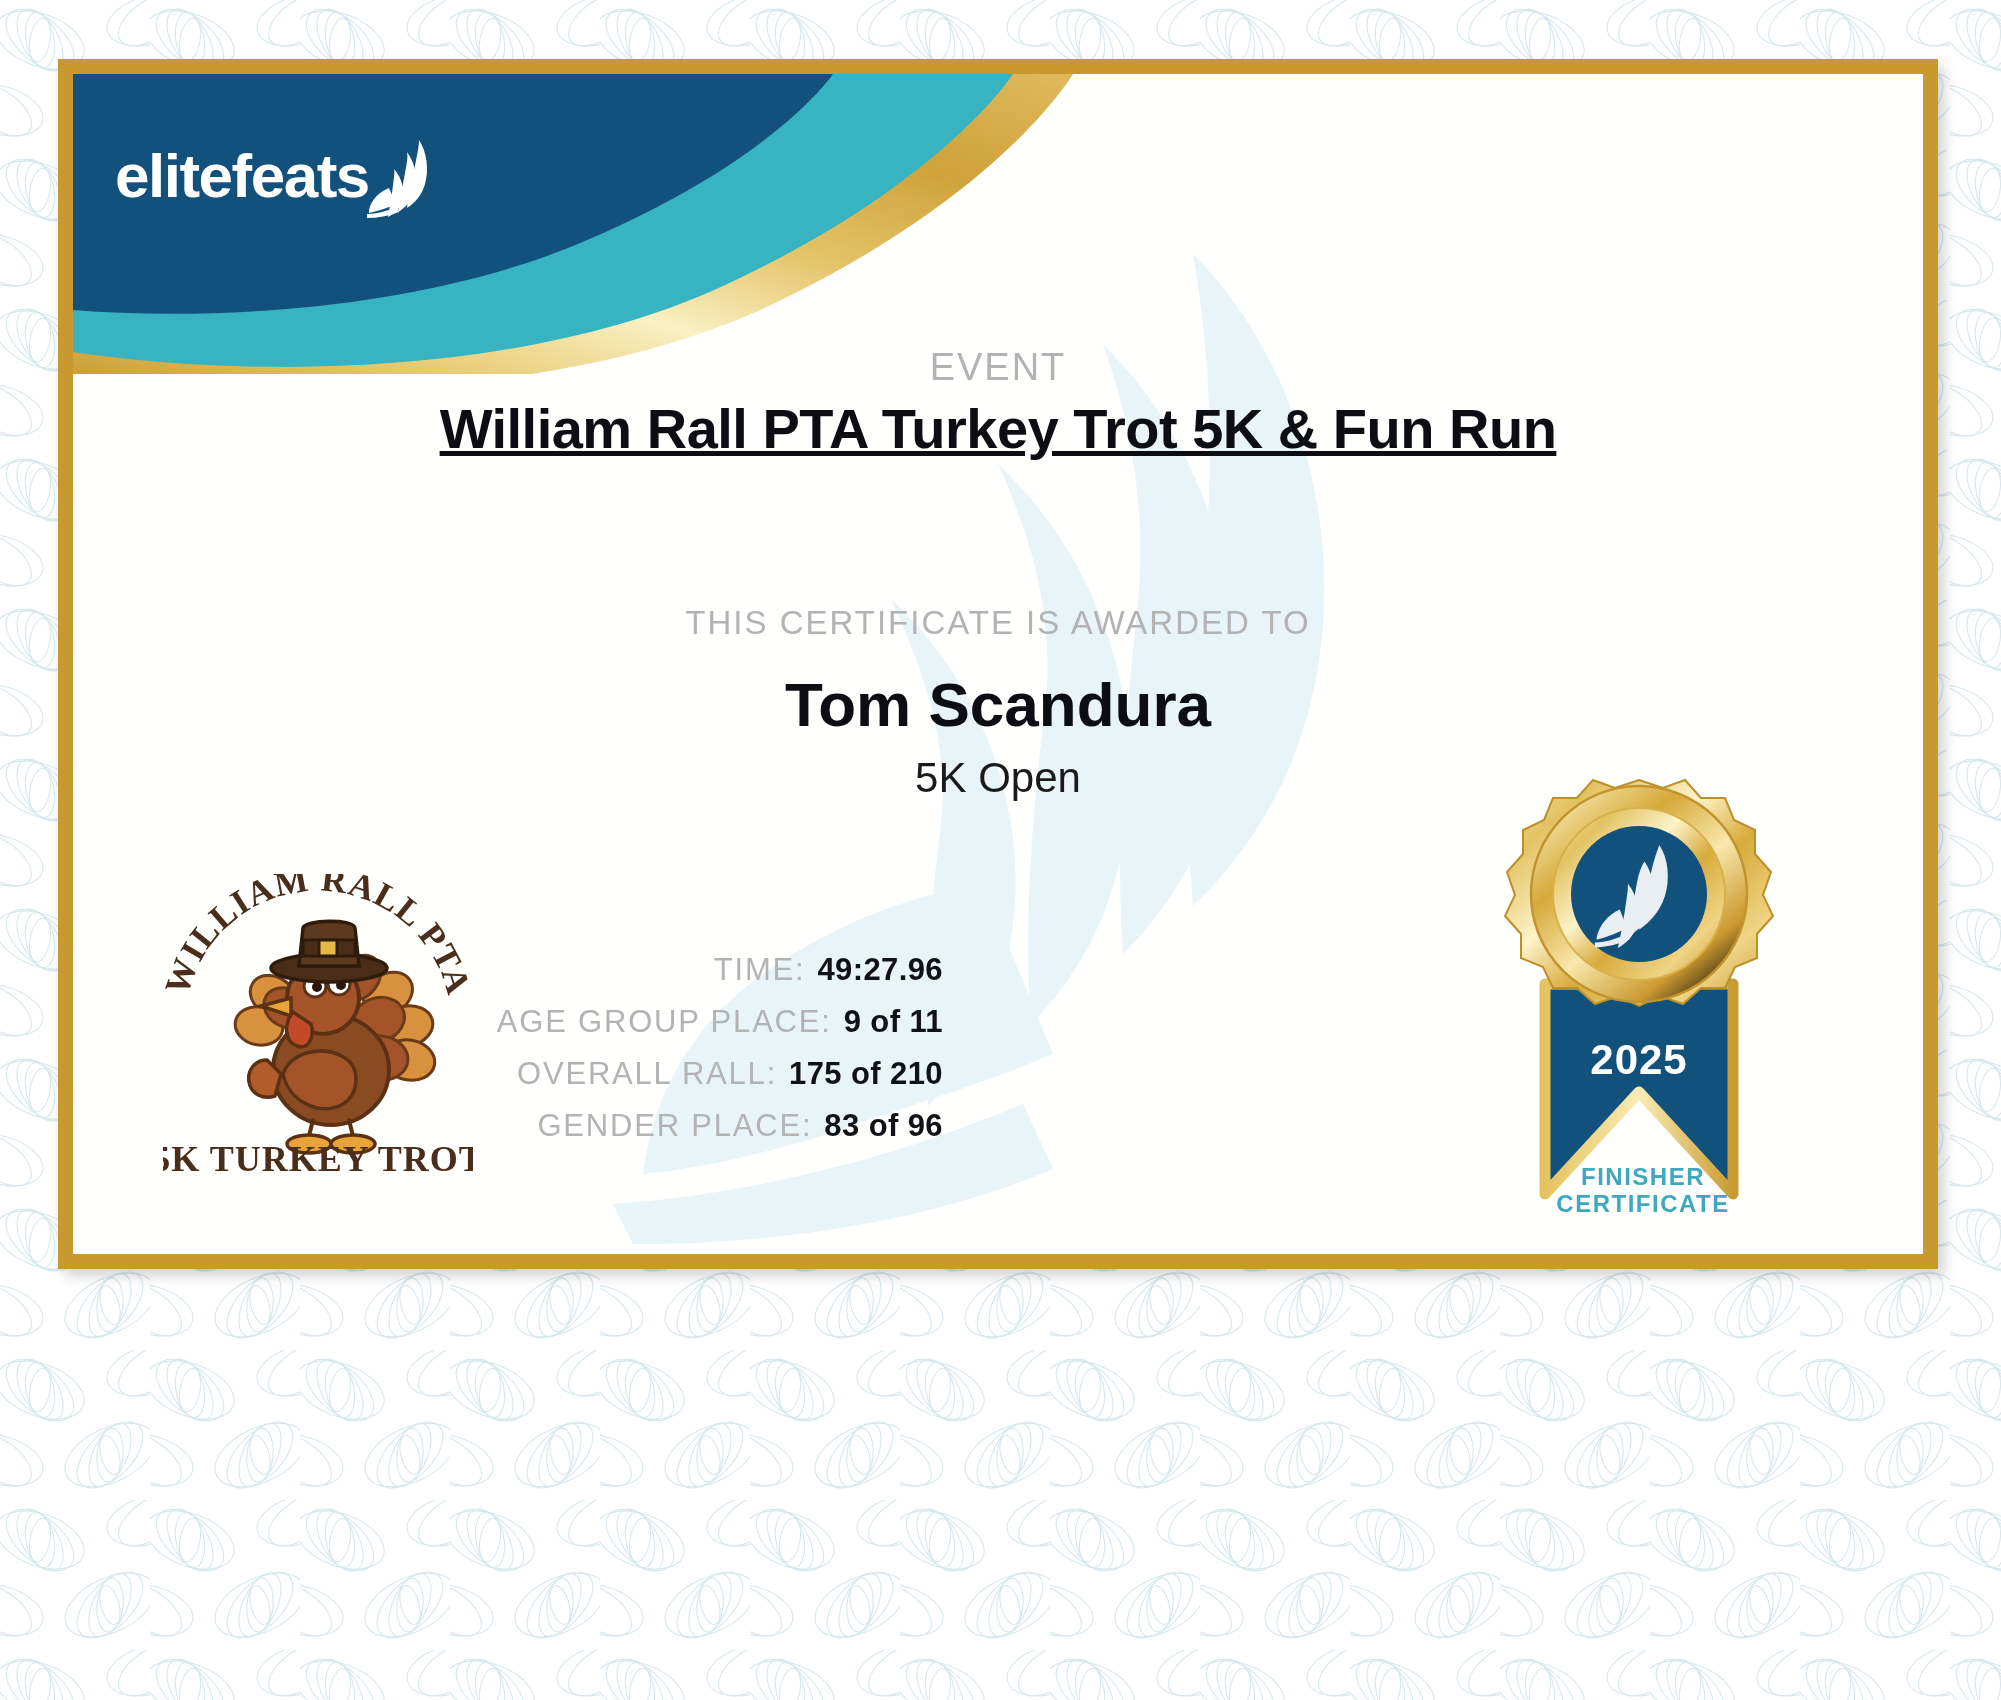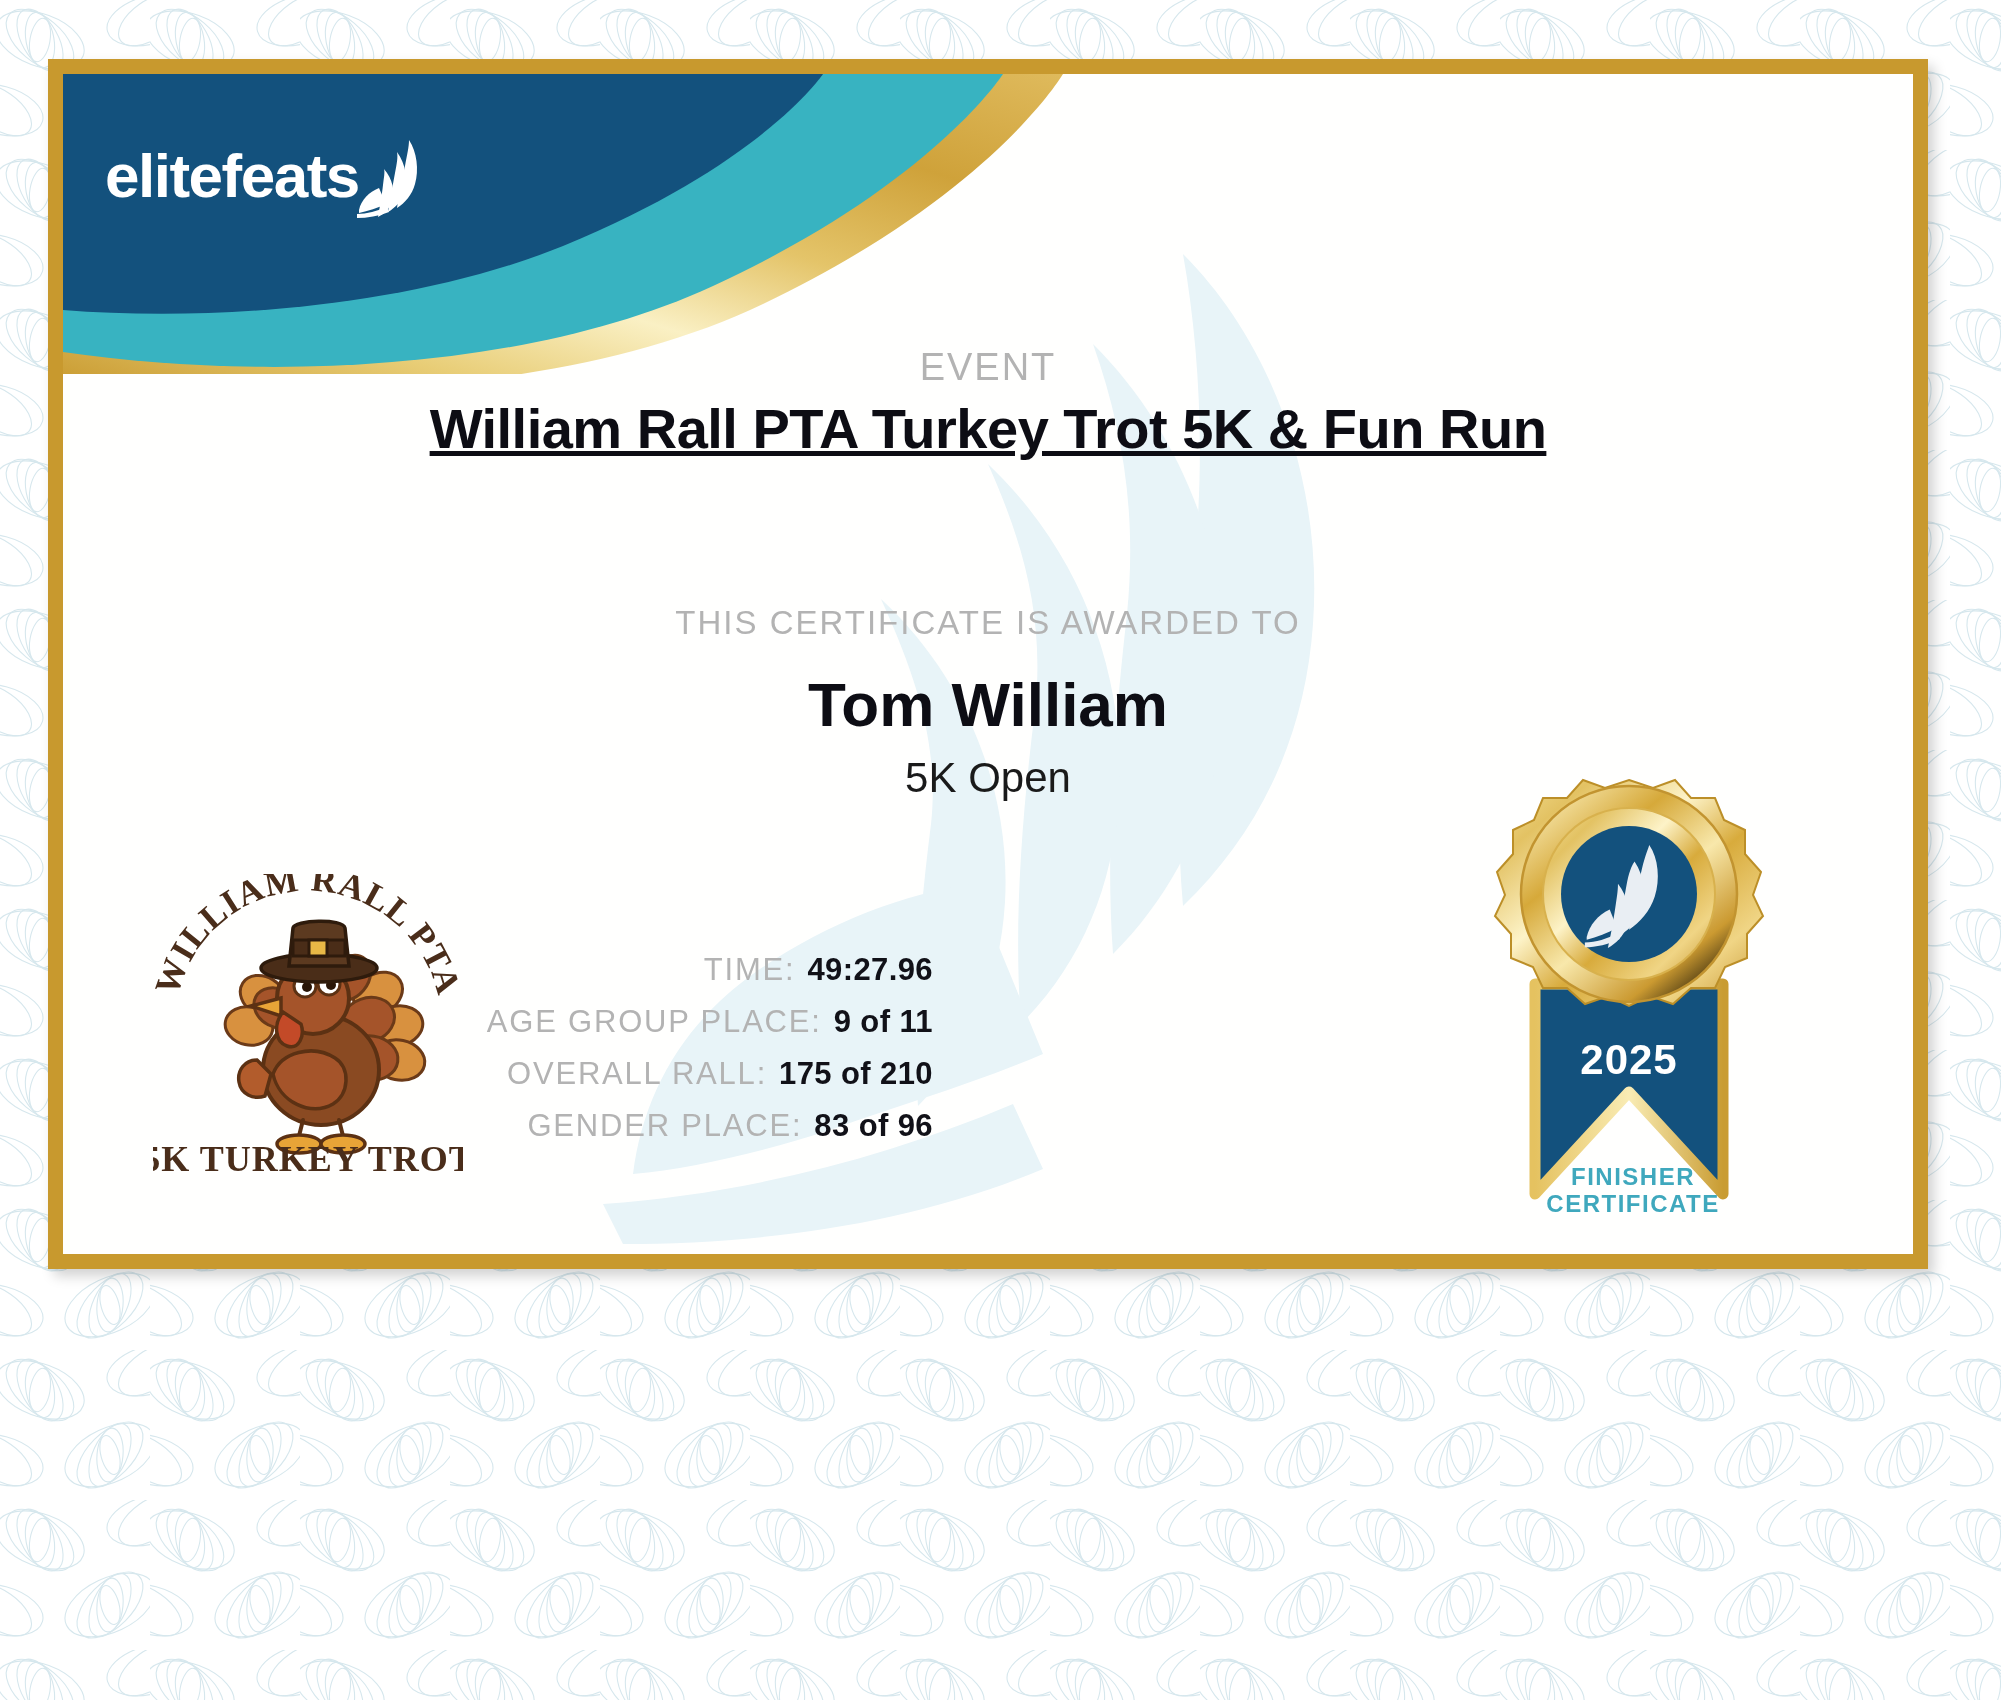--- a/index.html
+++ b/index.html
@@ -22,21 +22,21 @@
   .guilloche {
     position: absolute;
     left: 0; top: 0;
     width: 2001px; height: 1700px;
     z-index: 0;
   }
 
   
   .gold-frame {
     position: absolute;
-    left: 48px; top: 59px;
+    left: 58px; top: 59px;
     width: 1880px; height: 1210px;
     border: 15px solid #c8992e;
     box-sizing: border-box;
     background: #c4b5fd;
     z-index: 2;
     box-shadow: 6px 7px 12px rgba(0,0,0,0.18);
   }
 
   .inner-white {
     position: absolute;
@@ -284,21 +284,21 @@
       </div>
 
       <div class="content">
 
         <div class="event-label label-muted">EVENT</div>
 
         <div class="event-name">William Rall PTA Turkey Trot 5K &amp; Fun Run</div>
 
         <div class="awarded-label label-muted">THIS CERTIFICATE IS AWARDED TO</div>
 
-        <div class="recipient-name">Tom William</div>
+        <div class="recipient-name">Tom Scandura</div>
 
         <div class="recipient-division">5K Open</div>
 
 
         <div class="stats-block">
           <div class="stat-row">
             <span class="stat-key">TIME:</span>
             <span class="stat-val">49:27.96</span>
           </div>
           <div class="stat-row">

